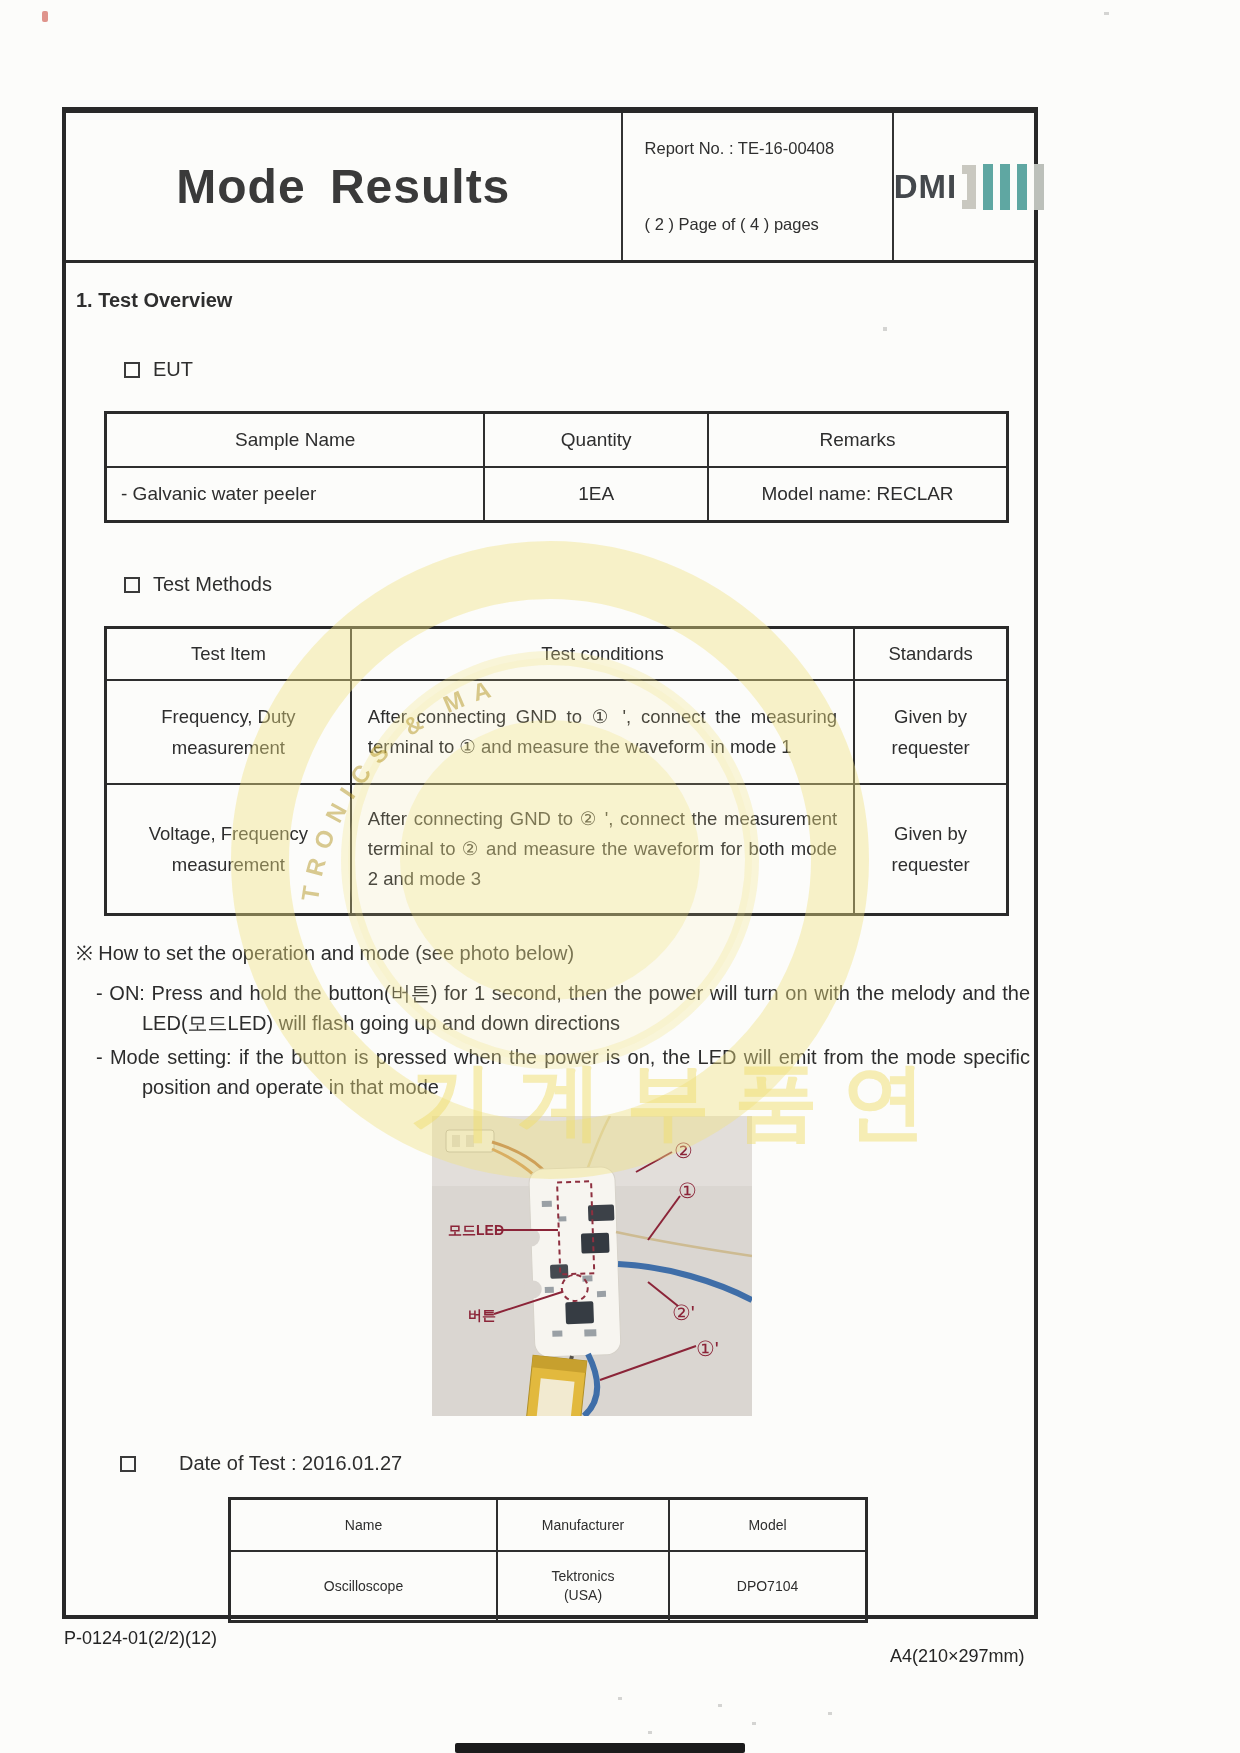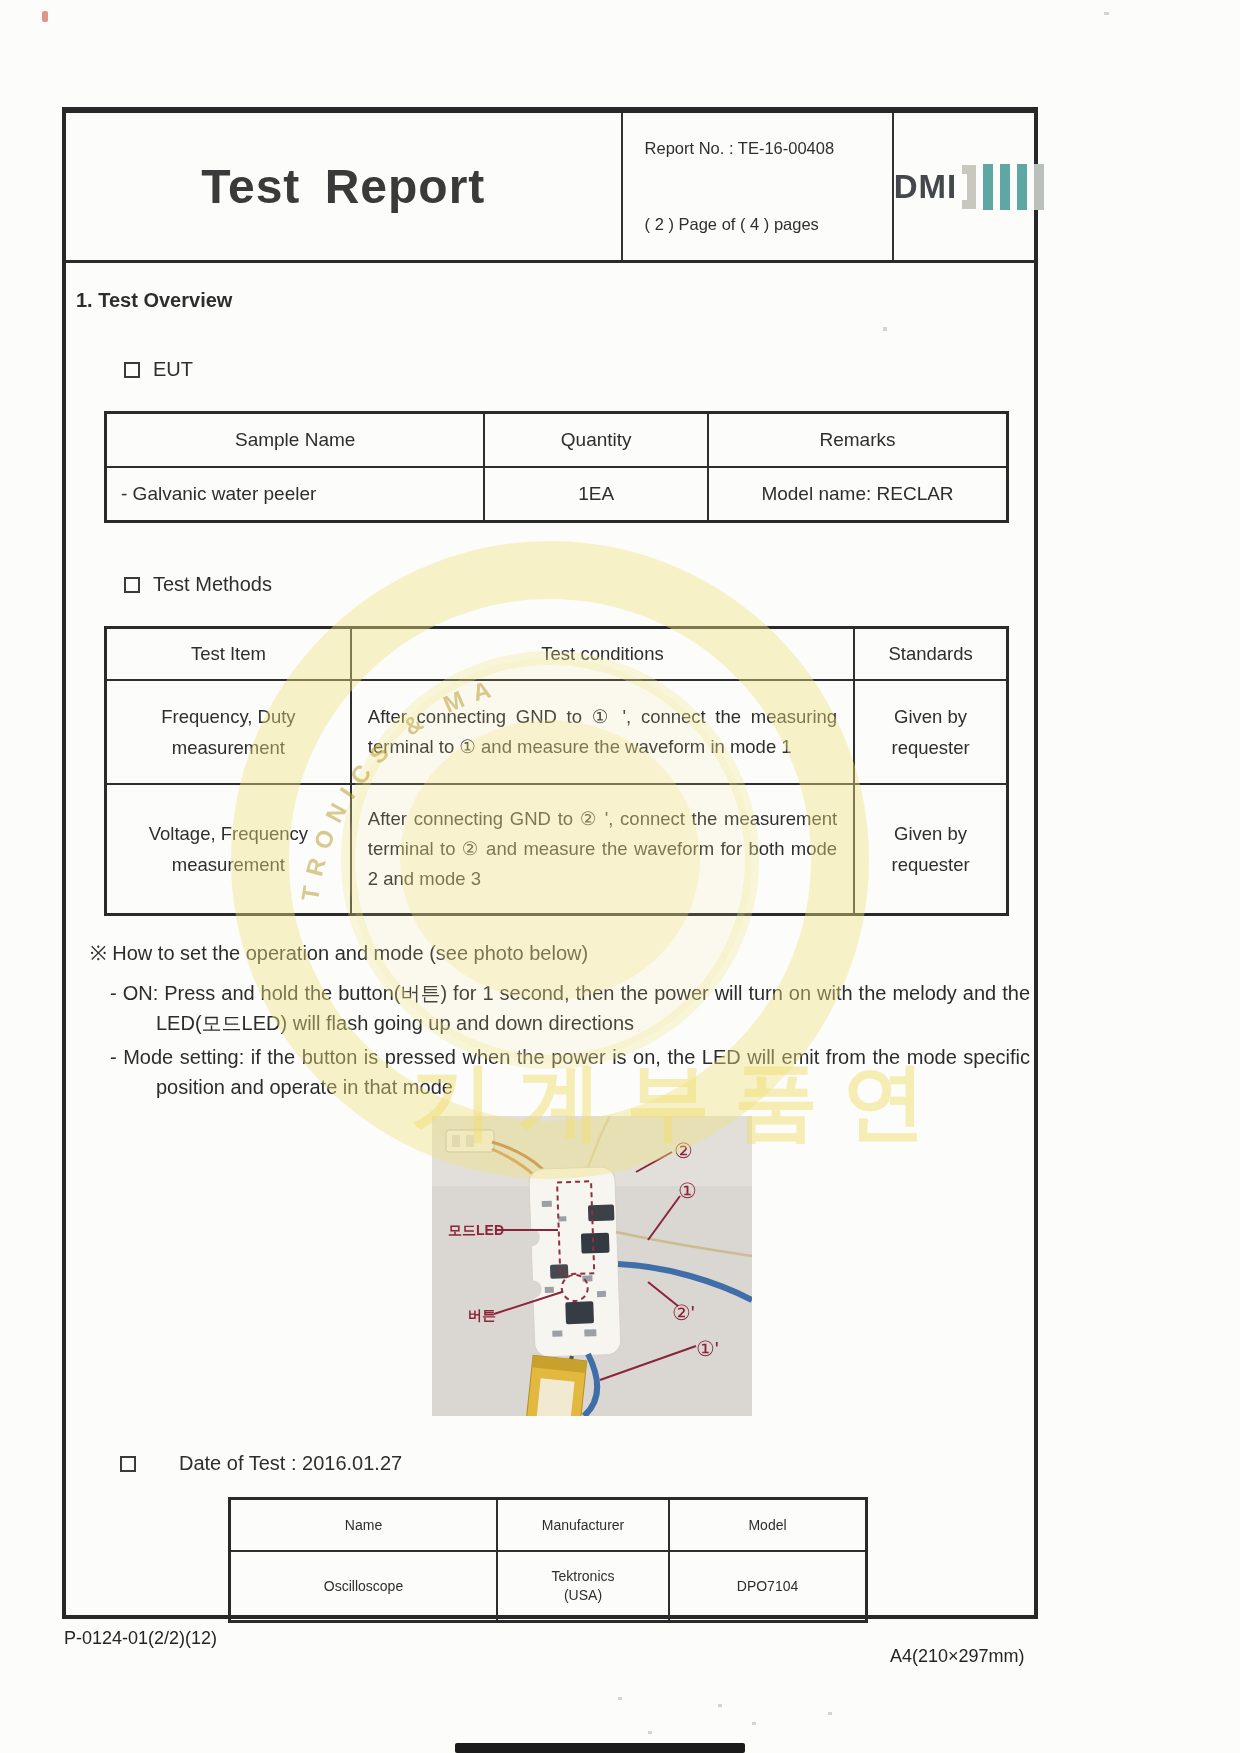--- a/index.html
+++ b/index.html
@@ -47,21 +47,21 @@
     text-align:justify;padding:8px 16px;line-height:1.62;
   }
   .methods-table tr.r1 td{height:86px;}
   .methods-table tr.r2 td{height:112px;}
   .std-cell{padding:0 22px;line-height:1.7;}
   .equip-table{margin:22px 0 0 162px;width:640px;font-size:14px;}
   .equip-table th{height:48px;text-align:center;}
   .equip-table td{height:66px;text-align:center;}
   .preline{white-space:pre-line;line-height:1.35;}
   
-  .notes{margin:22px 4px 0 24px;font-size:20px;line-height:1.5;color:#2c2c2c;}
+  .notes{margin:22px 4px 0 10px;font-size:20px;line-height:1.5;color:#2c2c2c;}
   .note-head{margin:0 0 10px 0;}
   .note-item{padding-left:66px;text-indent:-46px;text-align:justify;margin:4px 0;}
   
   .photo-wrap{margin:14px 0 0 366px;width:320px;height:300px;position:relative;background:#dad6d1;z-index:1;}
   .photo-wrap svg{display:block;}
   
   .date-row{margin:36px 0 0 30px;gap:43px;}
   .equip-row{margin:18px 0 0 30px;}
   
   .footer-left{position:absolute;left:64px;top:1628px;font-size:18px;color:#242424;}
@@ -81,21 +81,21 @@
 <div class="speck" style="left:618px;top:1697px;width:4px;height:3px;"></div>
 <div class="speck" style="left:718px;top:1704px;width:4px;height:3px;"></div>
 <div class="speck" style="left:752px;top:1722px;width:4px;height:3px;"></div>
 <div class="speck" style="left:648px;top:1731px;width:4px;height:3px;"></div>
 <div class="speck" style="left:828px;top:1712px;width:4px;height:3px;"></div>
 
 <div class="page">
 
   <div class="hdr">
     <div class="hdr-title-cell">
-      <div class="hdr-title">Test  Report</div>
+      <div class="hdr-title">Mode  Results</div>
     </div>
     <div class="hdr-report-cell">
       <div>Report No. : TE-16-00408</div>
       <div>( 2 ) Page of ( 4 ) pages</div>
     </div>
     <div class="hdr-logo-cell">
       <div class="dmi-row">
         <span class="dmi-text">DMI</span>
         <span class="dmi-bracket"></span>
         <span class="dmi-bar bar-teal"></span>

